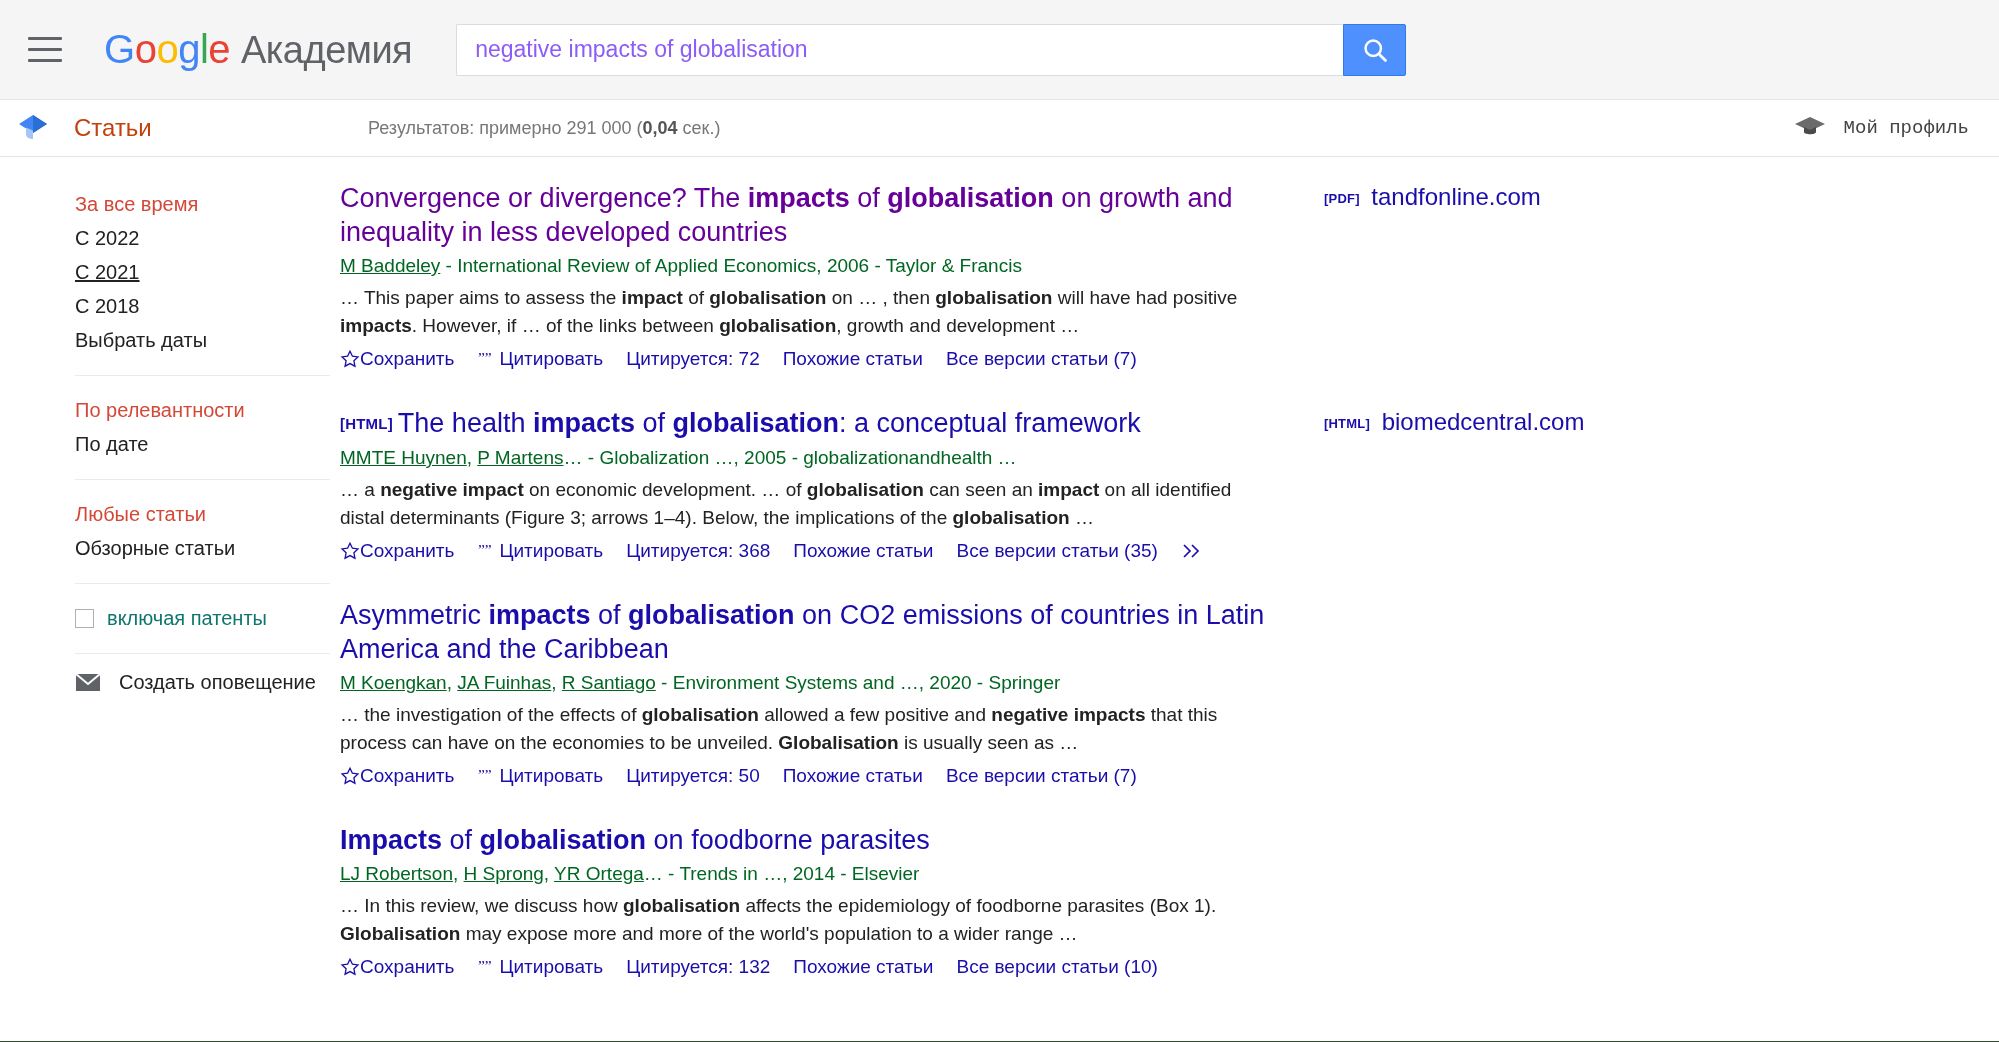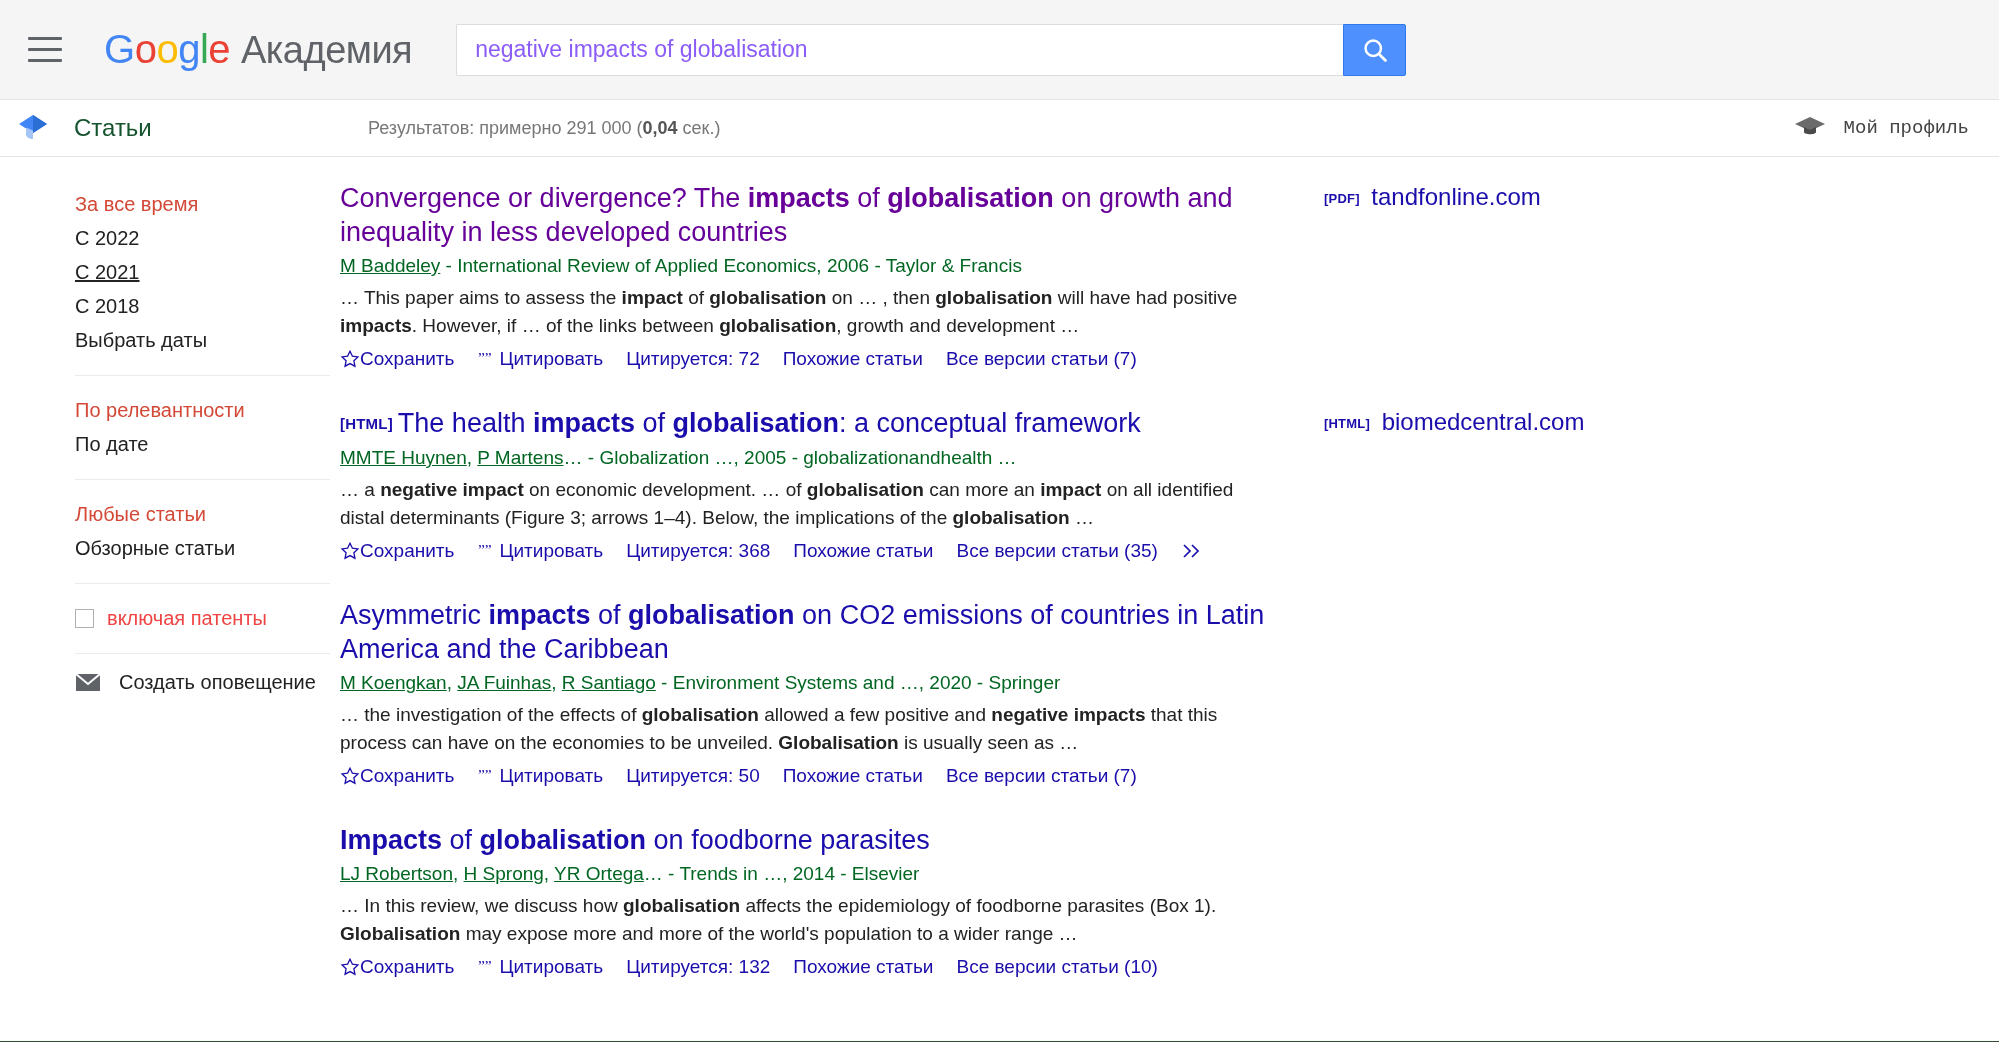--- a/index.html
+++ b/index.html
@@ -91,21 +91,21 @@
     position: relative;
   }
   .subheader-left {
     display: flex; align-items: center;
     margin-left: 14px;
     width: 380px;
   }
   .cap-icon { width: 38px; display:flex; justify-content:center; }
   .articles-label {
     font-size: 24px;
-    color: #14532d;
+    color: #c2410c;
     margin-left: 22px;
   }
   .results-count {
     font-size: 18px;
     color: #777;
     margin-left: -26px;
   }
   .results-count b { color: #555; font-weight: 700; }
   .profile {
     position: absolute;
@@ -153,21 +153,21 @@
   }
   .checkbox.checked::after {
     content: "";
     position: absolute;
     left: 4px; top: 0px;
     width: 7px; height: 13px;
     border: solid #666;
     border-width: 0 2px 2px 0;
     transform: rotate(42deg);
   }
-  .checkrow span { font-size: 20px; color: #ef4444; }
+  .checkrow span { font-size: 20px; color: #0f766e; }
   .alertrow {
     display: flex; align-items: center; gap: 18px;
     cursor: pointer;
     margin-top: 16px;
   }
   .alertrow span { font-size: 20px; color: #222; }
 
   
   .results {
     flex: 1;
@@ -356,21 +356,21 @@
           </div>
         </div>
         <div class="result-right">
           <div class="right-link"><span class="tag">[PDF]</span> <span>tandfonline.com</span></div>
         </div>
       </div>
       <div class="result">
         <div class="result-main">
           <div class="result-title"><span class="tag">[HTML]</span><span>The health </span><b>impacts</b><span> of </span><b>globalisation</b><span>: a conceptual framework</span></div>
           <div class="result-meta"><a>MMTE Huynen</a>, <a>P Martens</a><span>… - Globalization …, 2005 - globalizationandhealth …</span></div>
-          <div class="result-snippet"><span>… a </span><b>negative impact</b><span> on economic development. … of </span><b>globalisation</b><span> can more an </span><b>impact</b><span> on all identified distal determinants (Figure 3; arrows 1–4). Below, the implications of the </span><b>globalisation</b><span> …</span></div>
+          <div class="result-snippet"><span>… a </span><b>negative impact</b><span> on economic development. … of </span><b>globalisation</b><span> can seen an </span><b>impact</b><span> on all identified distal determinants (Figure 3; arrows 1–4). Below, the implications of the </span><b>globalisation</b><span> …</span></div>
           <div class="result-links">
             <div class="lnk">
               <svg width="20" height="20" viewBox="0 0 24 24">
                 <path d="M12 2.6l2.9 6 6.6.9-4.8 4.6 1.2 6.5L12 17.5 6.1 20.6l1.2-6.5L2.5 9.5l6.6-.9z" fill="none" stroke="#1a0dab" stroke-width="1.6"></path>
               </svg>
               <span>Сохранить</span>
             </div>
             <div class="lnk">
               <svg width="22" height="20" viewBox="0 0 24 22">
                 <text x="1" y="15" font-size="17" font-family="Liberation Serif, serif" fill="#1a0dab">””</text>

